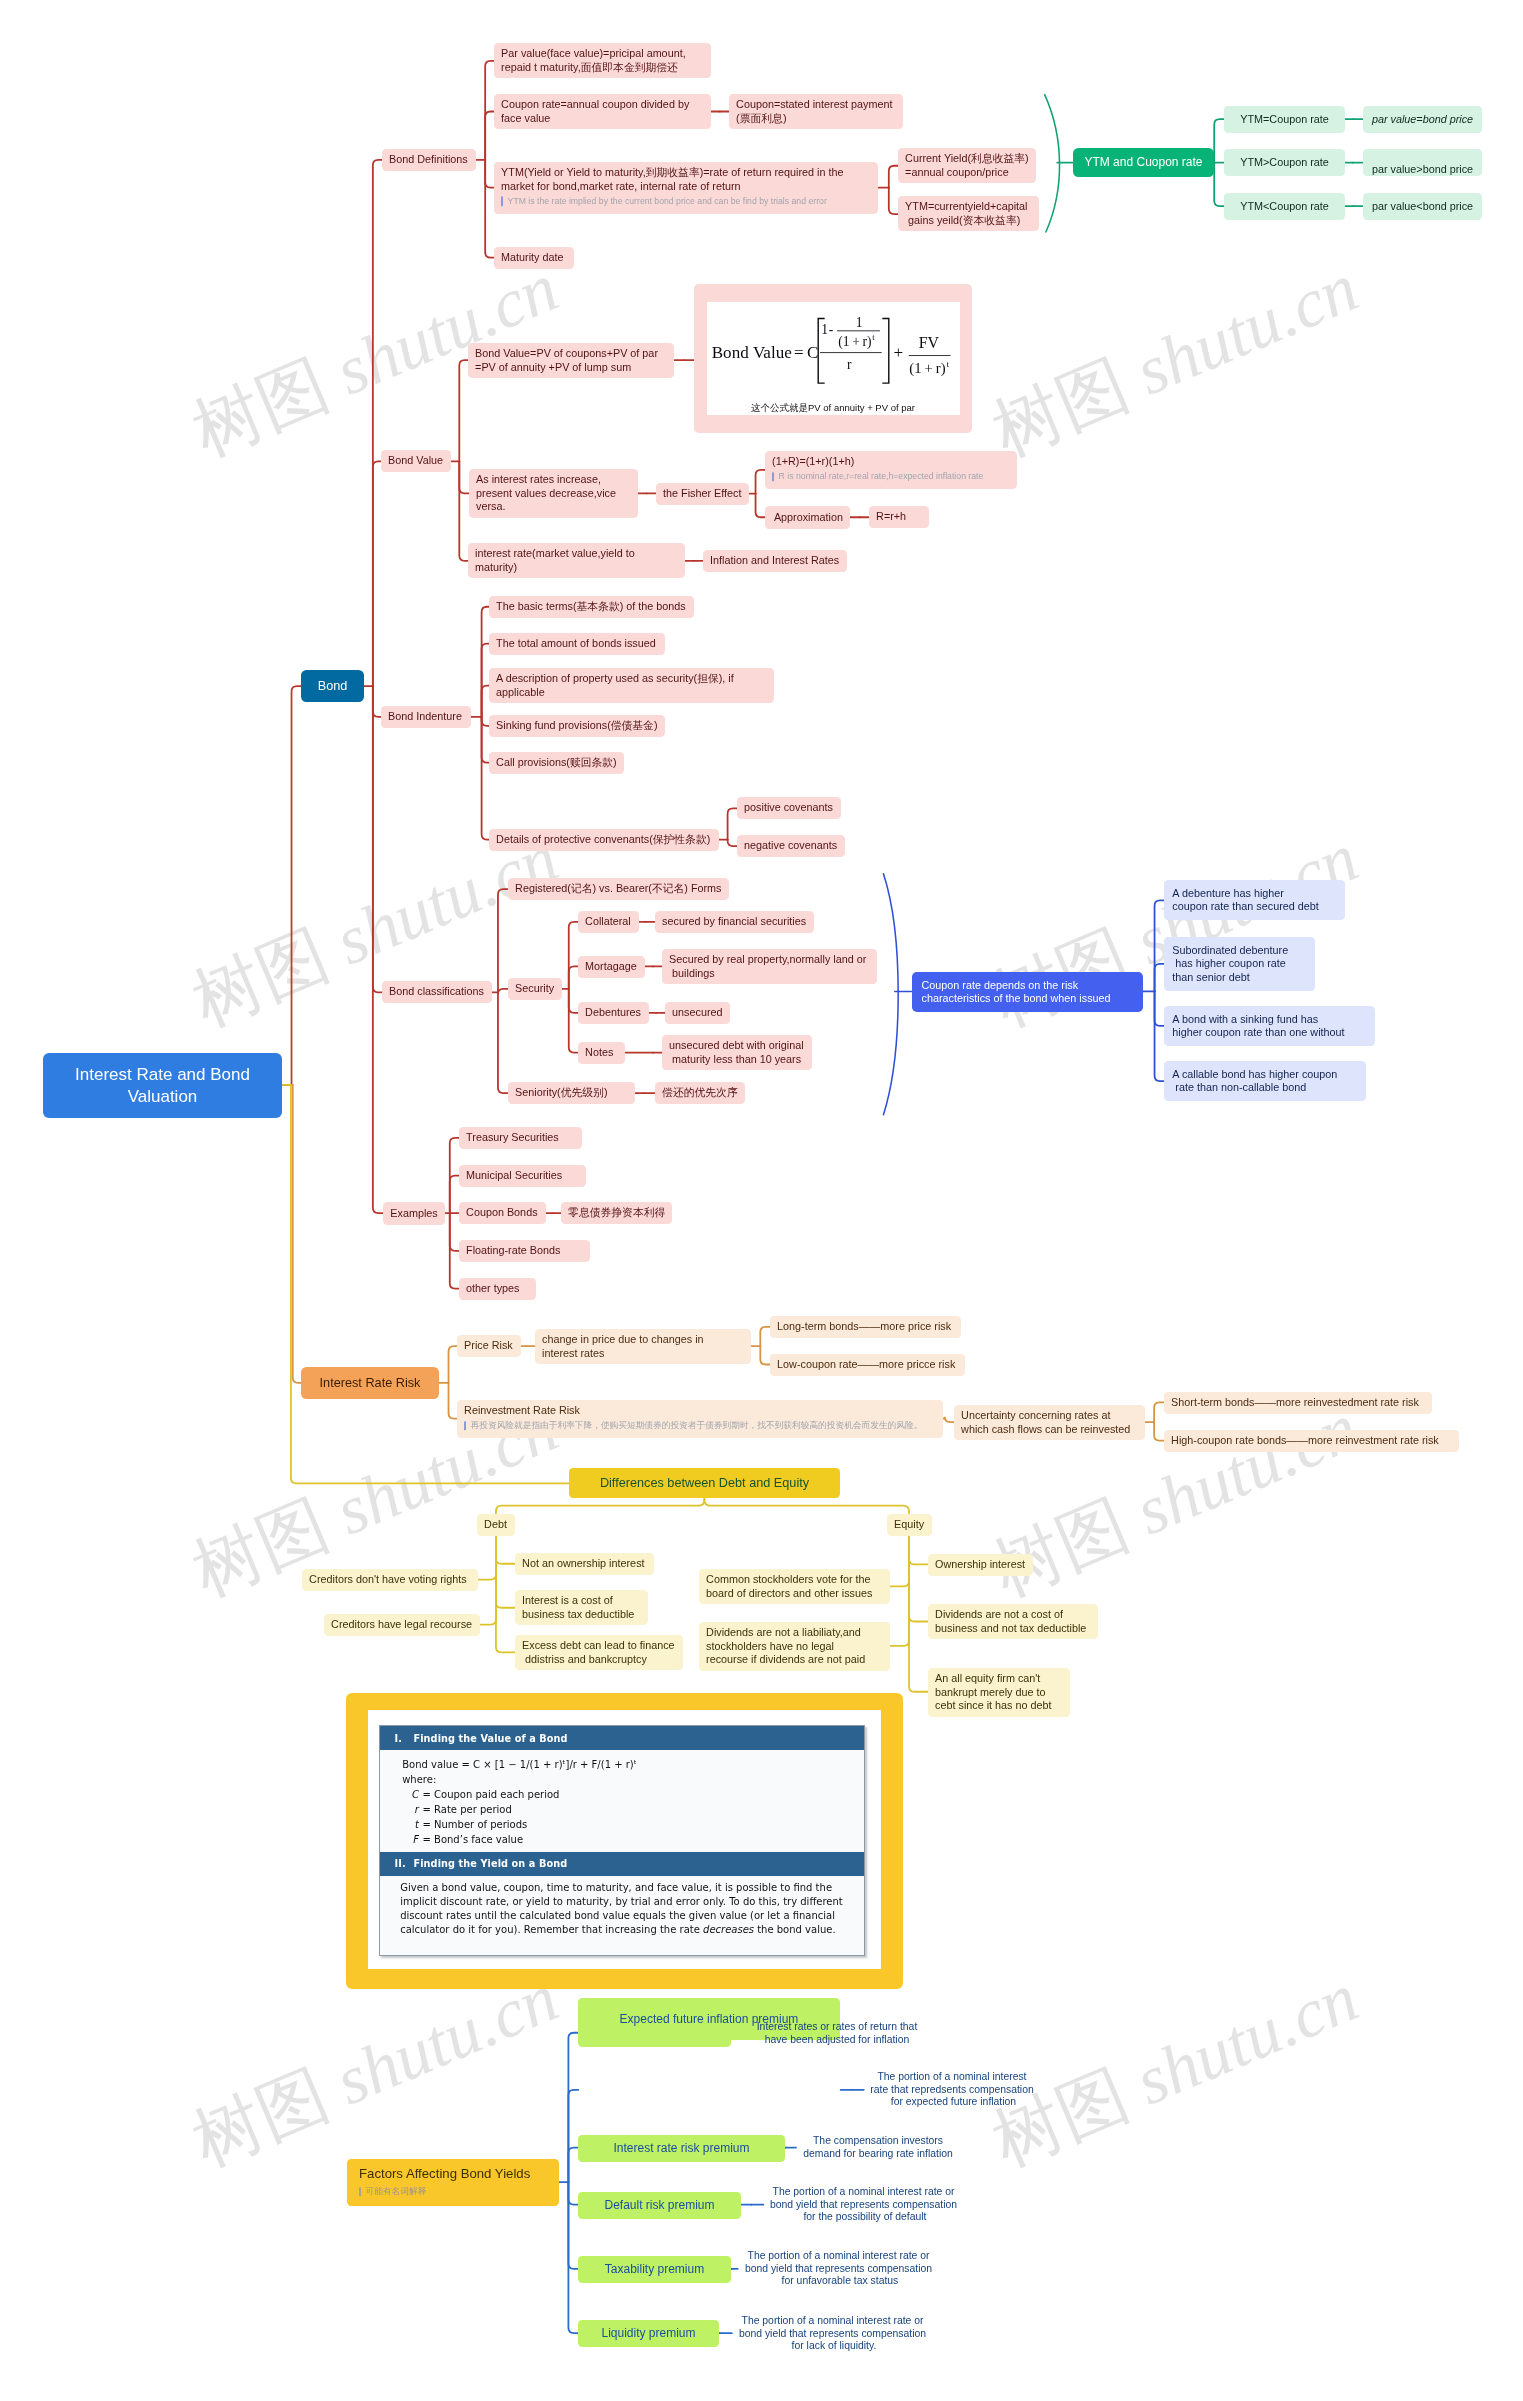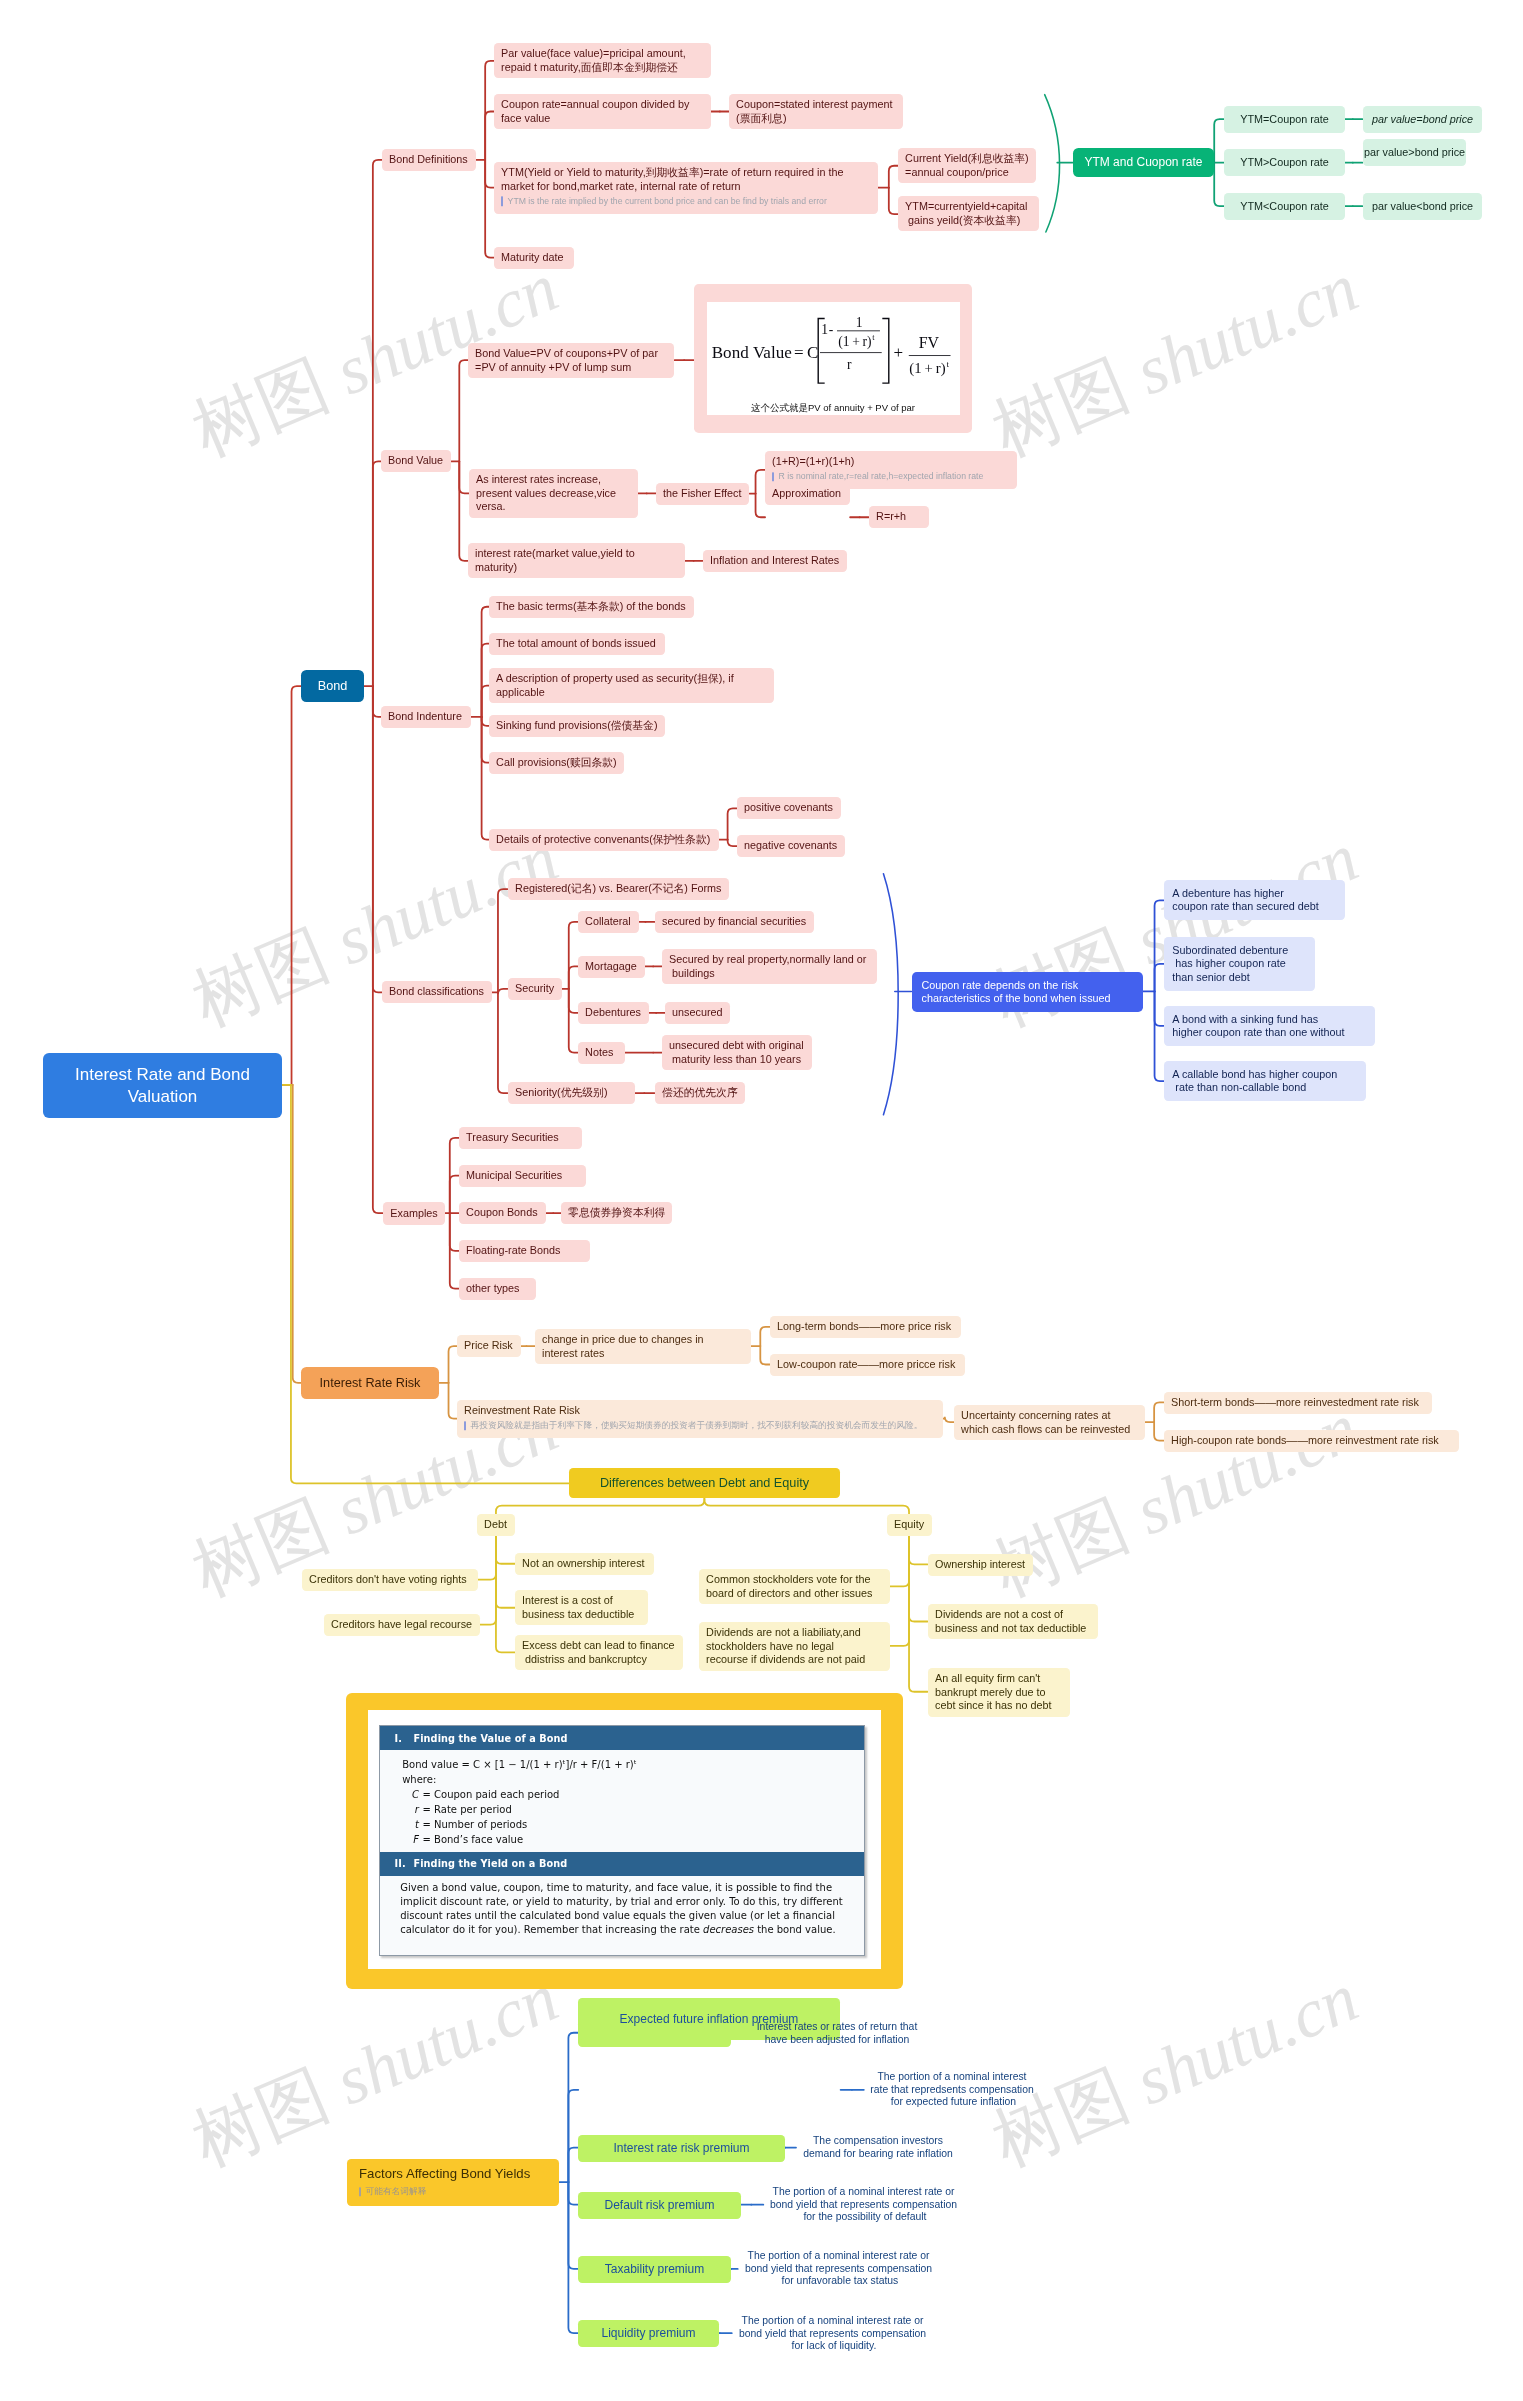--- a/index.html
+++ b/index.html
@@ -288,21 +288,21 @@
     </div>
 <div class="nd greenL" style="left:1224px;top:149px;width:121px;height:27px;">
       <span class="ln">YTM&gt;Coupon rate</span>
     </div>
 <div class="nd greenL" style="left:1224px;top:193px;width:121px;height:27px;">
       <span class="ln">YTM&lt;Coupon rate</span>
     </div>
 <div class="nd greenL" style="left:1363px;top:106px;width:119px;height:27px;font-style:italic;">
       <span class="ln">par value=bond price</span>
     </div>
-<div class="nd greenL" style="left:1363px;top:139px;width:103px;height:27px;">
+<div class="nd greenL" style="left:1363px;top:149px;width:119px;height:27px;justify-content:flex-end;">
       <span class="ln">par value&gt;bond price</span>
     </div>
 <div class="nd greenL" style="left:1363px;top:193px;width:119px;height:27px;">
       <span class="ln">par value&lt;bond price</span>
     </div>
 <div class="nd redL" style="left:468px;top:343px;width:206px;height:35px;">
       <span class="ln">Bond Value=PV of coupons+PV of par</span>
       <span class="ln">=PV of annuity +PV of lump sum</span>
     </div>
 <div class="nd redL" style="left:469px;top:469px;width:169px;height:49px;">
@@ -310,21 +310,21 @@
       <span class="ln">present values decrease,vice</span>
       <span class="ln">versa.</span>
     </div>
 <div class="nd redL" style="left:656px;top:483px;width:93px;height:22px;">
       <span class="ln">the Fisher Effect</span>
     </div>
 <div class="nd redL" style="left:765px;top:451px;width:252px;height:38px;">
       <span class="ln">(1+R)=(1+r)(1+h)</span>
       <span class="note">R is nominal rate,r=real rate,h=expected inflation rate</span>
     </div>
-<div class="nd redL" style="left:765px;top:482px;width:85px;height:23px;">
+<div class="nd redL" style="left:765px;top:506px;width:85px;height:23px;align-items:flex-end;">
       <span class="ln">Approximation</span>
     </div>
 <div class="nd redL" style="left:869px;top:506px;width:60px;height:22px;">
       <span class="ln">R=r+h</span>
     </div>
 <div class="nd redL" style="left:468px;top:543px;width:217px;height:35px;">
       <span class="ln">interest rate(market value,yield to</span>
       <span class="ln">maturity)</span>
     </div>
 <div class="nd redL" style="left:703px;top:550px;width:144px;height:22px;">

